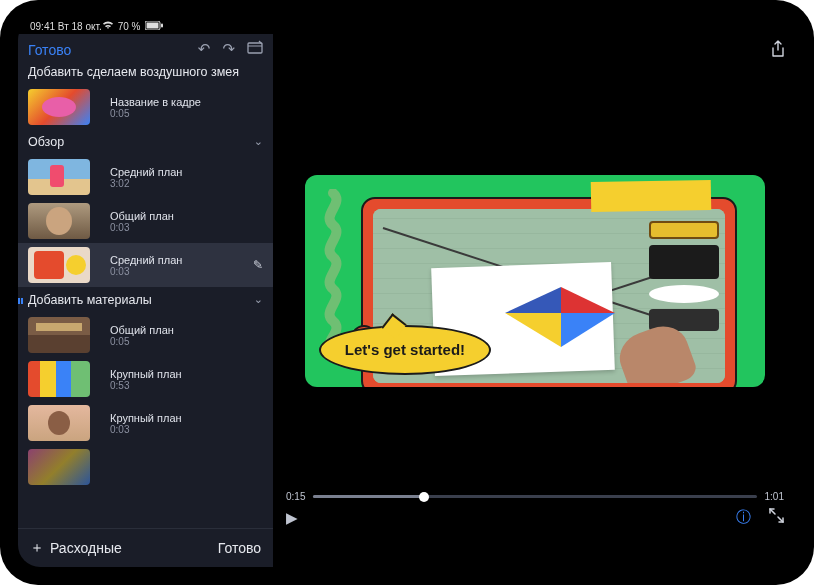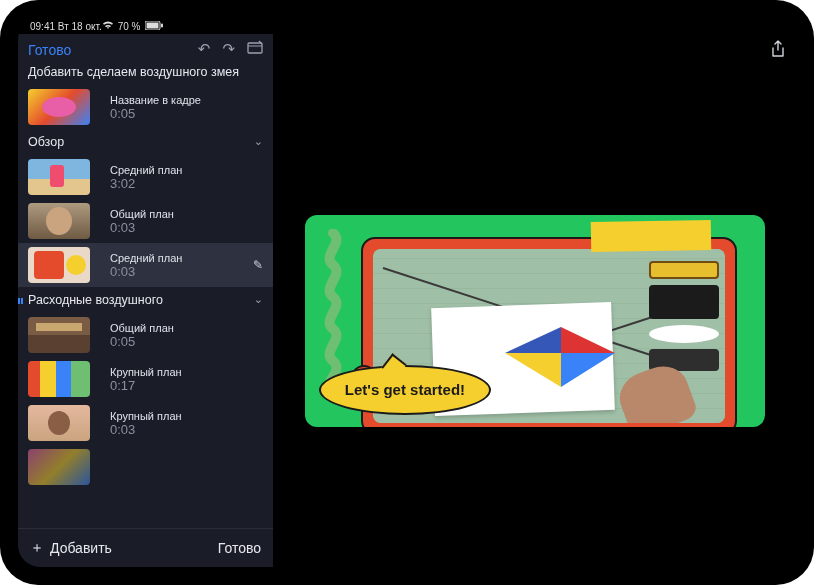--- a/index.html
+++ b/index.html
@@ -71,21 +71,21 @@
   }
   .clip.selected { background:#2e3240; }
   .thumb {
     width: 62px; height: 36px;
     border-radius: 4px;
     background: #445; flex-shrink:0;
     position:relative; overflow:hidden;
   }
   .clip-meta { display:flex; flex-direction:column; }
   .clip-label { font-size:11px; color:#dfe2ea; }
-  .clip-dur { font-size:13px; color:#8b90a0; }
+  .clip-dur { font-size:10px; color:#8b90a0; }
   .edit-pencil { margin-left:auto; color:#cfd3dd; font-size:12px; }
   .sb-bottom {
     display:flex; align-items:center; justify-content:space-between;
     padding: 10px 12px;
     font-size: 14px; color:#e6e8ee;
     border-top:1px solid #2a2e3a;
   }
   .add-btn { display:flex; align-items:center; gap:6px; cursor:pointer;}
   .select-btn { cursor:pointer; }
 
@@ -342,53 +342,53 @@
           <div class="clip selected">
             <div class="thumb th-collage"></div>
             <div class="clip-meta">
               <span class="clip-label">Средний план</span>
               <span class="clip-dur">0:03</span>
             </div>
             <span class="edit-pencil">✎</span>
           </div>
 
           <div class="section-header">
-            <span>Расходные воздушного</span>
+            <span>Добавить материалы</span>
             <span class="chev">⌄</span>
           </div>
           <div class="clip">
             <div class="thumb th-shelf"></div>
             <div class="clip-meta">
               <span class="clip-label">Общий план</span>
               <span class="clip-dur">0:05</span>
             </div>
           </div>
           <div class="clip">
             <div class="thumb th-craft"></div>
             <div class="clip-meta">
               <span class="clip-label">Крупный план</span>
-              <span class="clip-dur">0:17</span>
+              <span class="clip-dur">0:53</span>
             </div>
           </div>
           <div class="clip">
             <div class="thumb th-person"></div>
             <div class="clip-meta">
               <span class="clip-label">Крупный план</span>
               <span class="clip-dur">0:03</span>
             </div>
           </div>
           <div class="clip" style="opacity:.55">
             <div class="thumb th-mix"></div>
           </div>
         </div>
 
         <div class="sb-bottom">
           <div class="add-btn">
             <span>＋</span>
-            <span>Добавить</span>
+            <span>Расходные</span>
           </div>
           <span class="select-btn">Готово</span>
         </div>
       </div>
 
       <div class="preview">
         <div class="preview-top">
           <span class="share-icon">
             <svg width="16" height="18" viewBox="0 0 16 18">
                 <path d="M8 1v9M5 4l3-3 3 3M3 8v8h10V8" fill="none" stroke="#cfd3dd" stroke-width="1.4" stroke-linecap="round" stroke-linejoin="round"></path>
@@ -421,16 +421,38 @@
                 </div>
                 <div class="hand"></div>
               </div>
             </div>
             <div class="pin"></div>
             <div class="bubble">
               <span>Let's get started!</span>
             </div>
           </div>
         </div>
+        <div class="controls">
+          <div class="timebar">
+            <span>0:15</span>
+            <div class="track">
+              <div class="track-fill"></div>
+              <div class="playhead"></div>
+            </div>
+            <span>1:01</span>
+          </div>
+          <div class="ctrl-row">
+            <span>▶</span>
+            <div class="right">
+              <span class="info-icon">ⓘ</span>
+              <span>
+                <svg width="15" height="15" viewBox="0 0 15 15">
+                    <path d="M1 5V1h4M14 10v4h-4" fill="none" stroke="#cfd3dd" stroke-width="1.5" stroke-linecap="round"></path>
+                    <path d="M1 1l5 5M14 14l-5-5" stroke="#cfd3dd" stroke-width="1.5" stroke-linecap="round"></path>
+                  </svg>
+              </span>
+            </div>
+          </div>
+        </div>
       </div>
     </div>
   </div>
 </div>
 
 </body></html>

